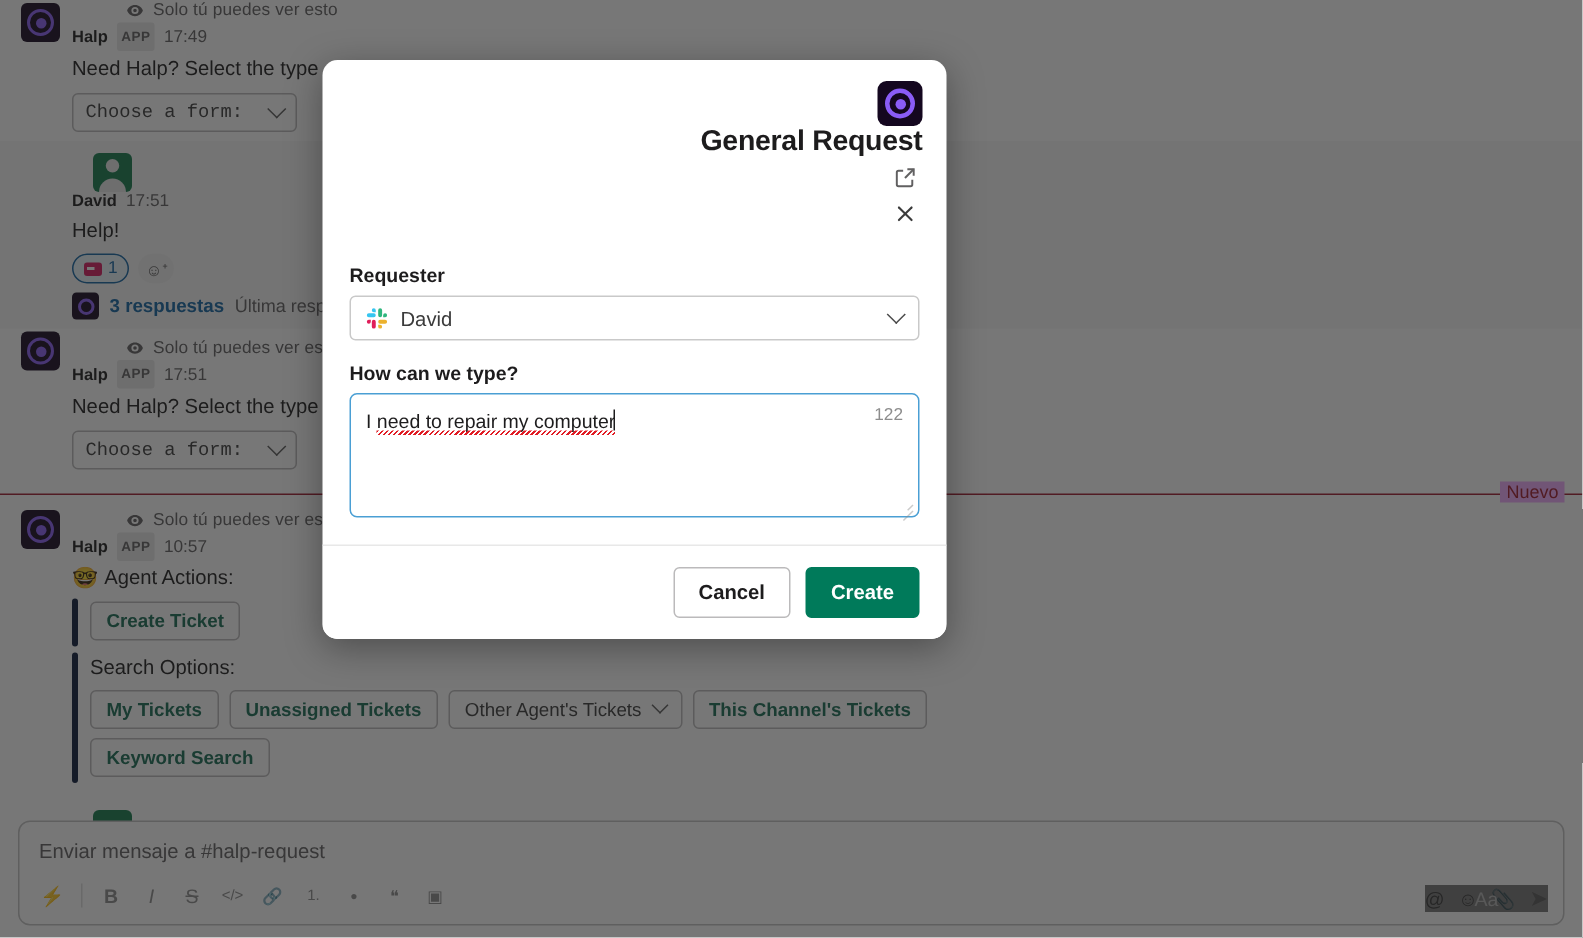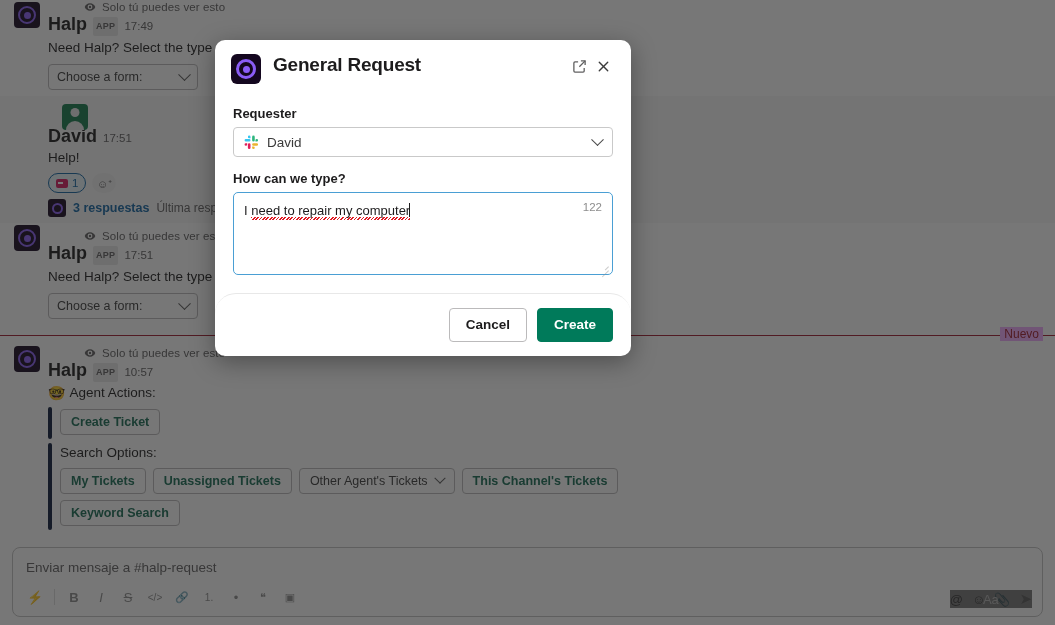--- a/index.html
+++ b/index.html
@@ -43,34 +43,34 @@
   .avatar.user .head {
     position: absolute; left: 50%; top: 4px; transform: translateX(-50%);
     width: 9px; height: 9px; border-radius: 50%; background: #e8e8e8;
   }
   .avatar.user .body {
     position: absolute; left: 50%; bottom: -2px; transform: translateX(-50%);
     width: 18px; height: 11px; border-radius: 9px 9px 0 0; background: #e8e8e8;
   }
 
   .mhead { display: flex; align-items: baseline; gap: 6px; line-height: 17px; }
-  .mname { font-weight: bold; font-size: 18px; color: #1d1c1d; }
+  .mname { font-weight: bold; font-size: 11px; color: #1d1c1d; }
   .appbadge {
     font-size: 9px; font-weight: bold; color: #616061;
     background: #e8e8e8; border-radius: 2px; padding: 1px 3px;
     letter-spacing: .3px; position: relative; top: -1px;
   }
   .mtime { font-size: 11.5px; color: #616061; }
   .mtext { font-size: 13.5px; line-height: 20px; color: #1d1c1d; padding-top: 1px; }
 
   .formsel {
     margin: 6px 0 4px 0; width: 150px; height: 26px;
     border: 1px solid #bbbabb; border-radius: 4px; background: #fff;
     display: flex; align-items: center; justify-content: space-between;
-    padding: 0 8px; font-size: 12.5px; color: #3b3b3b;
+    padding: 0 8px; font-size: 12.5px; color: #3b3b3b; font-family: Liberation Mono, monospace;
   }
   .chev { width: 9px; height: 9px; border-right: 1.6px solid #5a5a5a; border-bottom: 1.6px solid #5a5a5a;
           transform: rotate(45deg) translate(-2px,-2px); }
 
   .reactions { display: flex; align-items: center; gap: 6px; padding: 5px 0 2px 0; }
   .reaction {
     display: inline-flex; align-items: center; gap: 4px;
     height: 20px; padding: 0 7px; border-radius: 10px;
     border: 1px solid #1264a3; background: #e8f5fa; font-size: 11.5px; color: #1264a3;
   }
@@ -132,21 +132,21 @@
   
   .dim { position: absolute; inset: 0; background: rgba(29,28,29,0.60); }
 
   
   .modal {
     position: absolute; left: 215px; top: 40px; width: 416px;
     background: #fff; border-radius: 10px;
     box-shadow: 0 6px 24px rgba(0,0,0,.35);
     overflow: hidden;
   }
-  .mhdr { display: flex; align-items: flex-start; padding: 14px 16px 10px 16px; }
+  .mhdr { display: flex; align-items: flex-end; padding: 14px 16px 10px 16px; flex-direction: column; }
   .mhdr .appicon { width: 30px; height: 30px; border-radius: 6px; background: #14071f;
                    display:flex; align-items:center; justify-content:center; flex: 0 0 auto; }
   .mhdr .appicon .ring { width: 20px; height: 20px; border-radius: 50%; border: 3px solid #8a5cf6;
                          display:flex; align-items:center; justify-content:center; }
   .mhdr .appicon .dot { width: 7px; height: 7px; border-radius: 50%; background: #8a5cf6; }
   .mtitle { font-size: 19px; font-weight: bold; color: #1d1c1d; margin-left: 12px; flex: 1 1 auto; letter-spacing: -.2px;}
   .hicon { width: 24px; height: 24px; display:flex; align-items:center; justify-content:center; color:#616061; }
 
   .mbody { padding: 4px 18px 18px 18px; }
   .flabel { font-size: 13px; font-weight: bold; color: #1d1c1d; margin: 8px 0 6px 0; }
@@ -179,21 +179,21 @@
   .charcount { position: absolute; right: 10px; top: 8px; font-size: 11.5px; color: #8d8d8d; }
   .resize { position: absolute; right: 3px; bottom: 3px; width: 9px; height: 9px; opacity: .45; }
   .resize::before, .resize::after {
     content:""; position:absolute; right:0; background:#8d8d8d; height:1px; transform-origin: right bottom;
   }
   .resize::before { width: 9px; bottom: 0; transform: rotate(-45deg); }
   .resize::after  { width: 5px; bottom: 0; transform: rotate(-45deg) translateX(0); top: 4px; }
 
   .mfoot {
     border-top: 1px solid #e8e8e8; padding: 14px 18px;
-    display: flex; justify-content: flex-end; gap: 10px; background:#fff;border-radius:21px;
+    display: flex; justify-content: flex-end; gap: 10px; background:#fff;
   }
   .btn { border-radius: 4px; font-size: 13.5px; font-weight: bold; padding: 8px 16px; line-height: 16px; }
   .btn.cancel { background: #fff; border: 1px solid #bbbabb; color: #1d1c1d; }
   .btn.create { background: #007a5a; border: 1px solid #007a5a; color: #fff; }
 </style>
 </head>
 <body>
 
 <div id="root">
 

